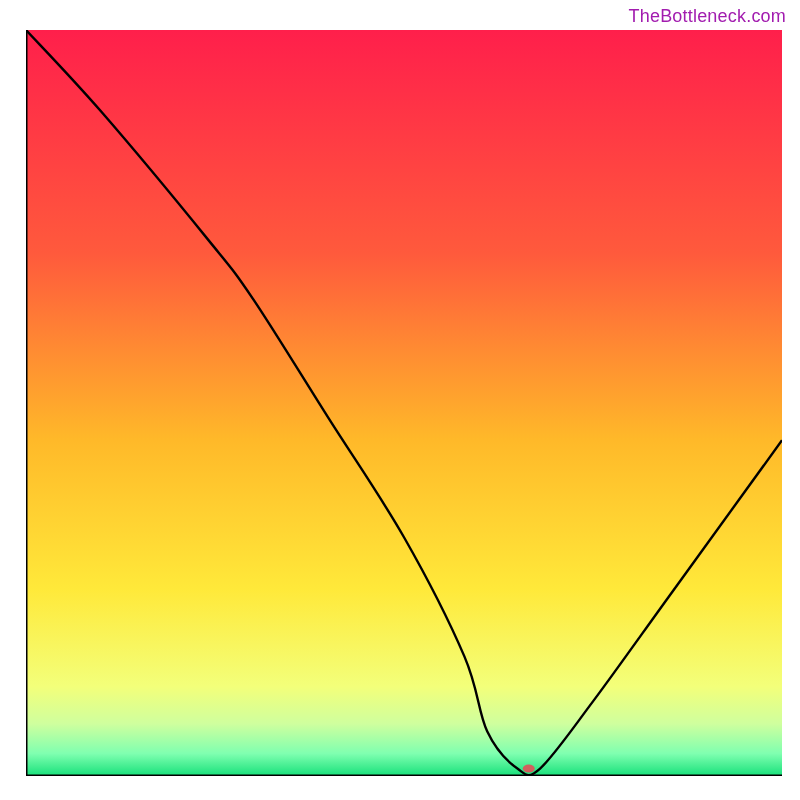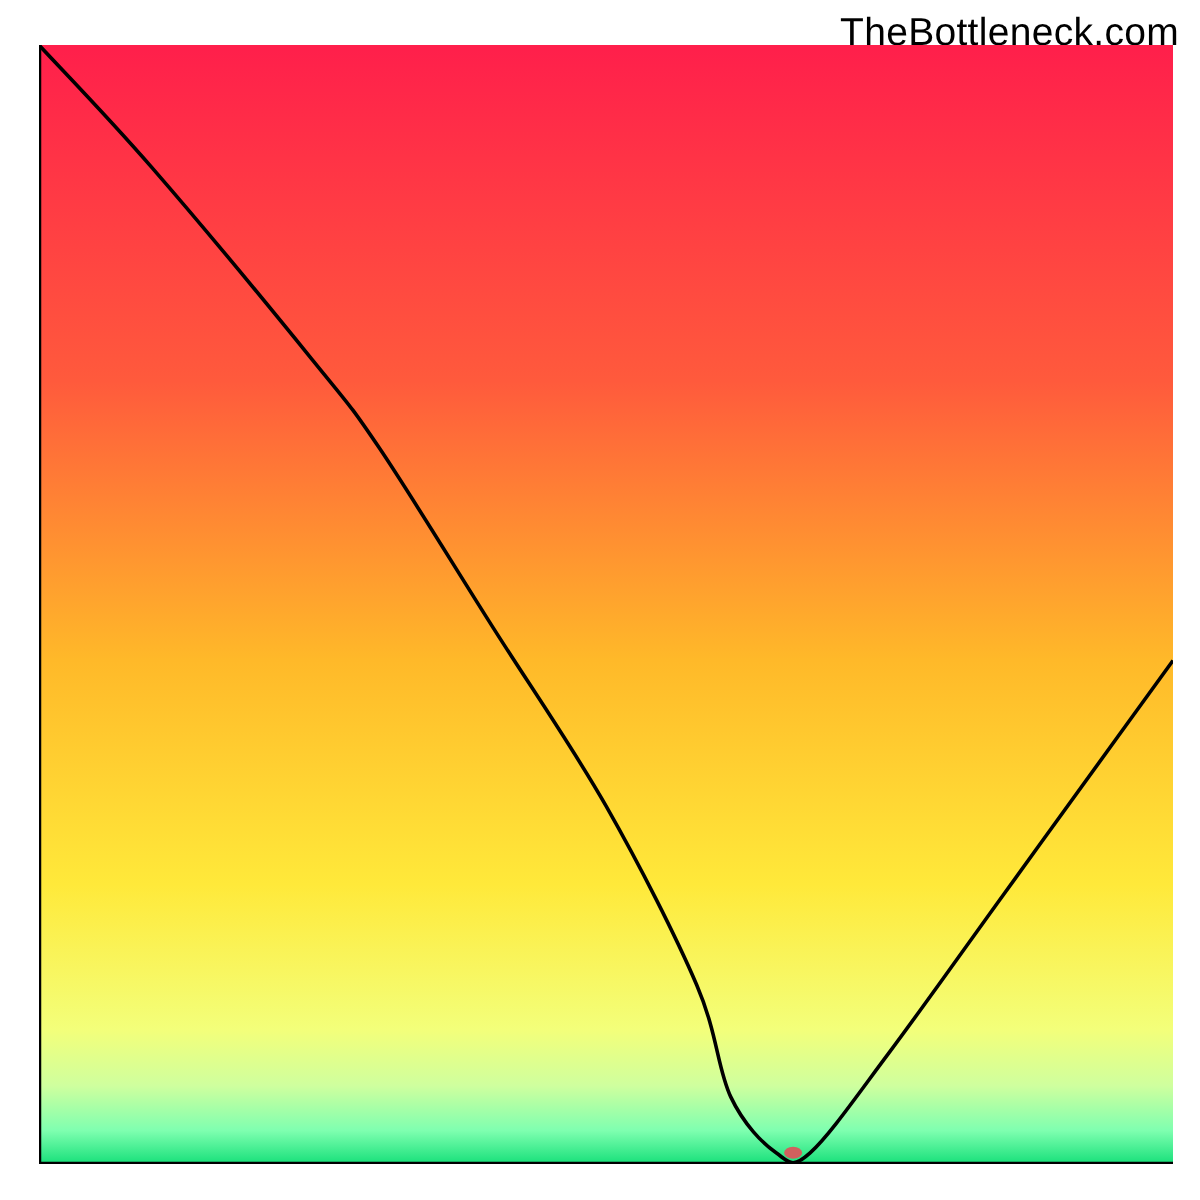--- a/index.html
+++ b/index.html
@@ -13,22 +13,22 @@
   .wrap {
     width: 800px;
     height: 800px;
     position: relative;
     box-sizing: border-box;
   }
   .watermark {
     position: absolute;
     top: 6px;
     right: 14px;
-    color: #000000;
-    font-size: 26px;
+    color: #a21caf;
+    font-size: 18px;
     font-weight: 400;
     letter-spacing: 0.2px;
   }
   .plot {
     position: absolute;
     left: 26px;
     top: 30px;
     width: 756px;
     height: 746px;
   }

